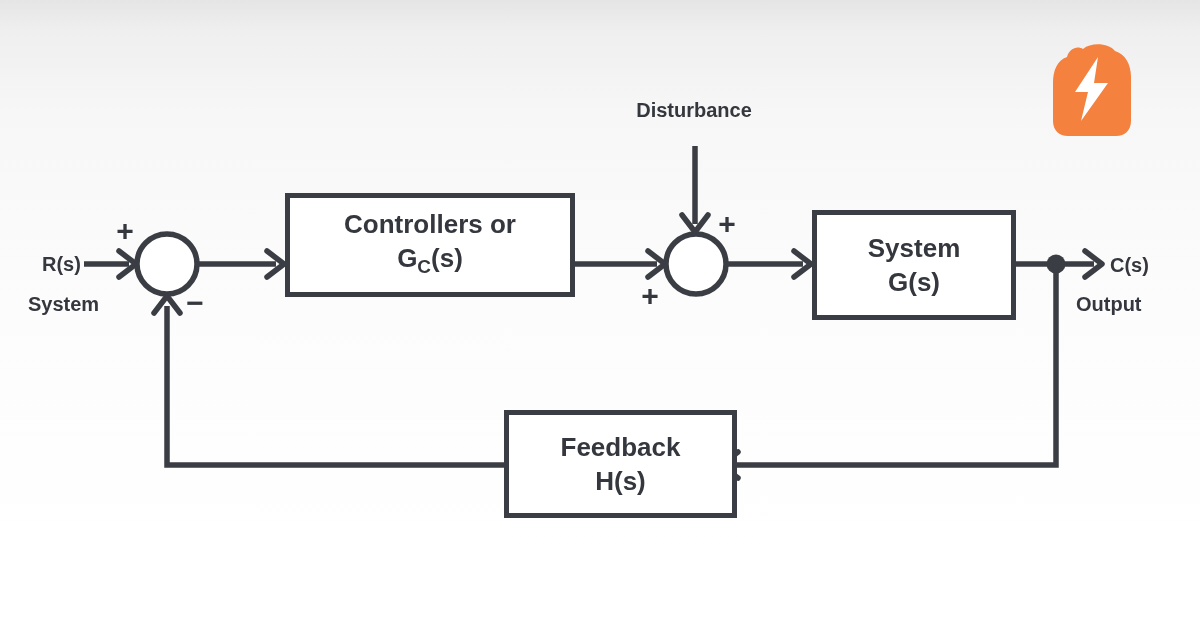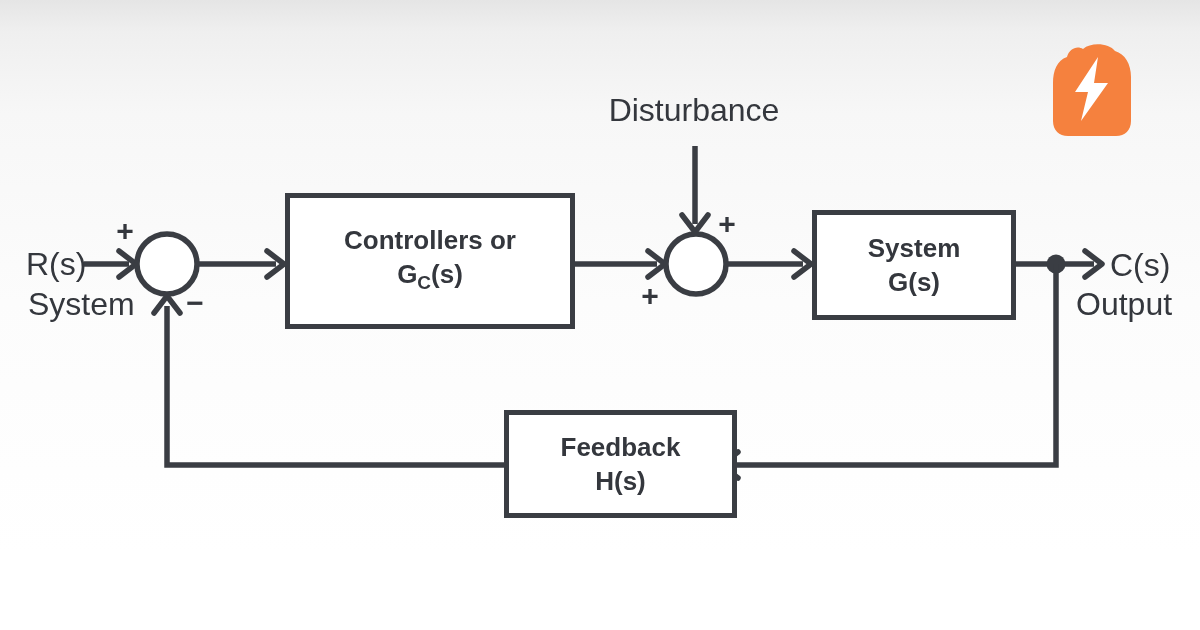--- a/index.html
+++ b/index.html
@@ -24,25 +24,25 @@
   .wires{position:absolute;left:0;top:0;width:1200px;height:630px;}
   .ln{stroke:var(--stroke);stroke-width:5.5;fill:none;}
   .arrowhead{stroke:var(--stroke);stroke-width:5.5;fill:none;stroke-linecap:round;stroke-linejoin:round;}
   .node{stroke:var(--stroke);stroke-width:5.5;fill:var(--box_fill);}
   .dot{fill:var(--stroke);stroke:none;}
   .block{
     position:absolute;border:5px solid var(--stroke);background:var(--box_fill);
     display:flex;flex-direction:column;align-items:center;justify-content:center;
     font-size:26px;font-weight:700;line-height:34px;text-align:center;color:var(--text);
   }
-  .block-controller{left:285px;top:193px;width:290px;height:136px;}
+  .block-controller{left:285px;top:193px;width:290px;height:104px;}
   .block-system{left:812px;top:210px;width:204px;height:110px;}
   .block-feedback{left:504px;top:410px;width:233px;height:108px;}
   .lbl{
-    position:absolute;font-size:32px;font-weight:400;color:var(--text);white-space:nowrap;
+    position:absolute;font-size:20px;font-weight:700;color:var(--text);white-space:nowrap;
   }
   .v-center{transform:translateY(-50%);}
   .xy-center{transform:translate(-50%,-50%);}
   .sign{
     position:absolute;font-size:30px;font-weight:700;color:var(--text);
     transform:translate(-50%,-50%);line-height:1;
   }
   .sub{font-size:19px;font-weight:700;vertical-align:-6px;}
   .logo{position:absolute;left:1047px;top:41px;width:90px;height:96px;}
 </style>
@@ -110,21 +110,21 @@
   <div class="block block-system">
     <div>System</div>
     <div>G(s)</div>
   </div>
 
   <div class="block block-feedback">
     <div>Feedback</div>
     <div>H(s)</div>
   </div>
 
-  <div class="lbl v-center" style="left:26px;top:264px;">R(s)</div>
+  <div class="lbl v-center" style="left:42px;top:264px;">R(s)</div>
   <div class="lbl v-center" style="left:28px;top:304px;">System</div>
 
   <div class="lbl xy-center" style="left:694px;top:110px;">Disturbance</div>
 
   <div class="lbl v-center" style="left:1110px;top:265px;text-align:right;">C(s)</div>
   <div class="lbl v-center" style="left:1076px;top:304px;">Output</div>
 
   <div class="sign" style="left:125px;top:231px;">+</div>
   <div class="sign" style="left:195px;top:303px;">−</div>
   <div class="sign" style="left:727px;top:224px;">+</div>

